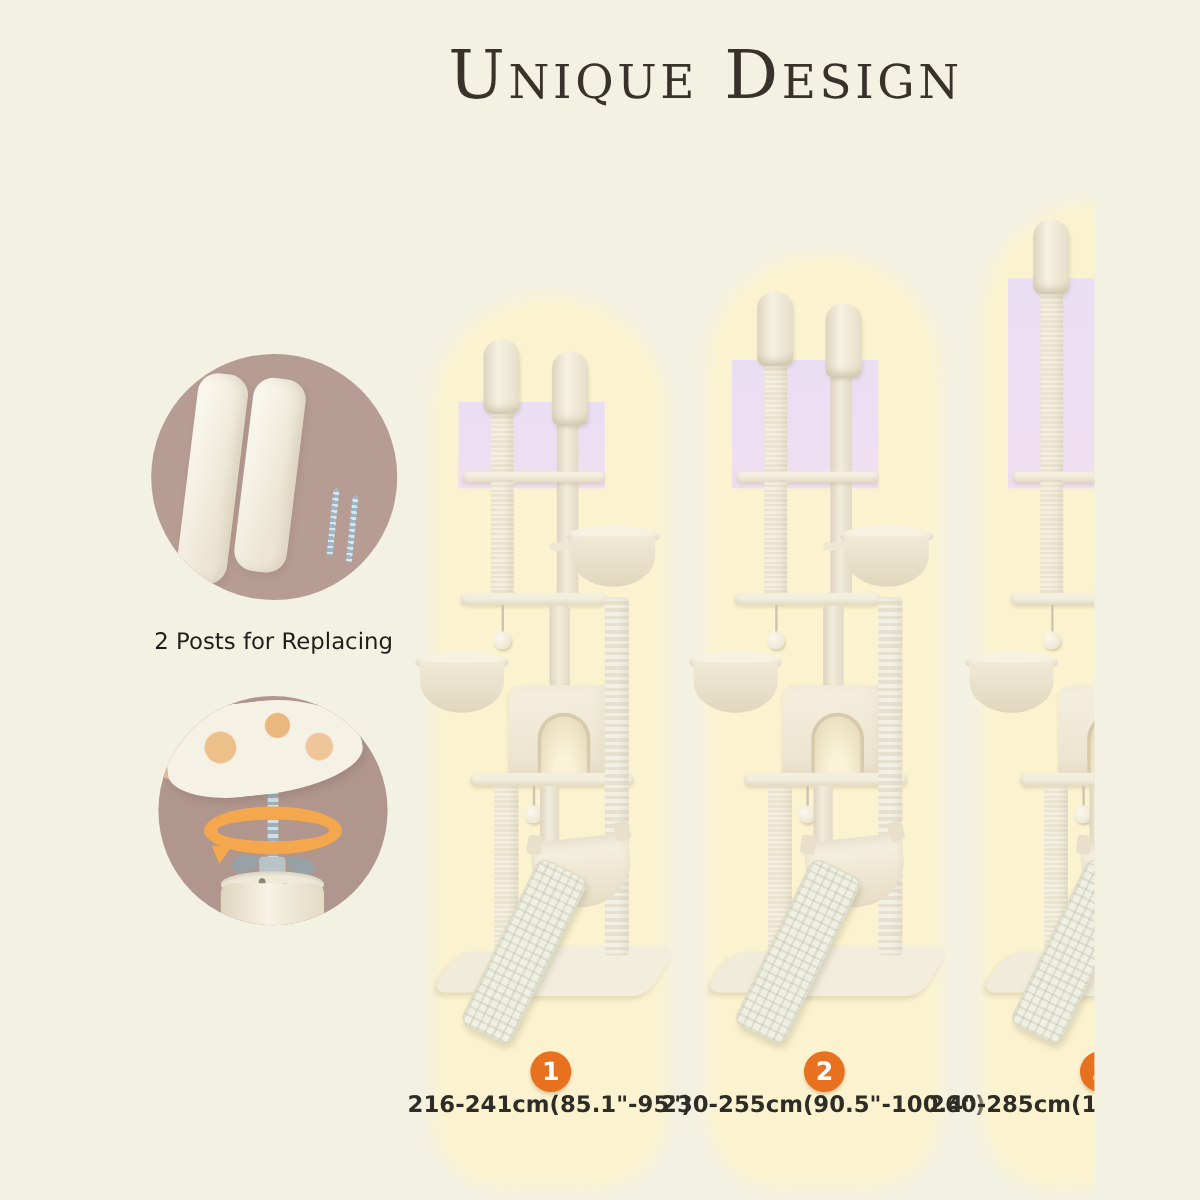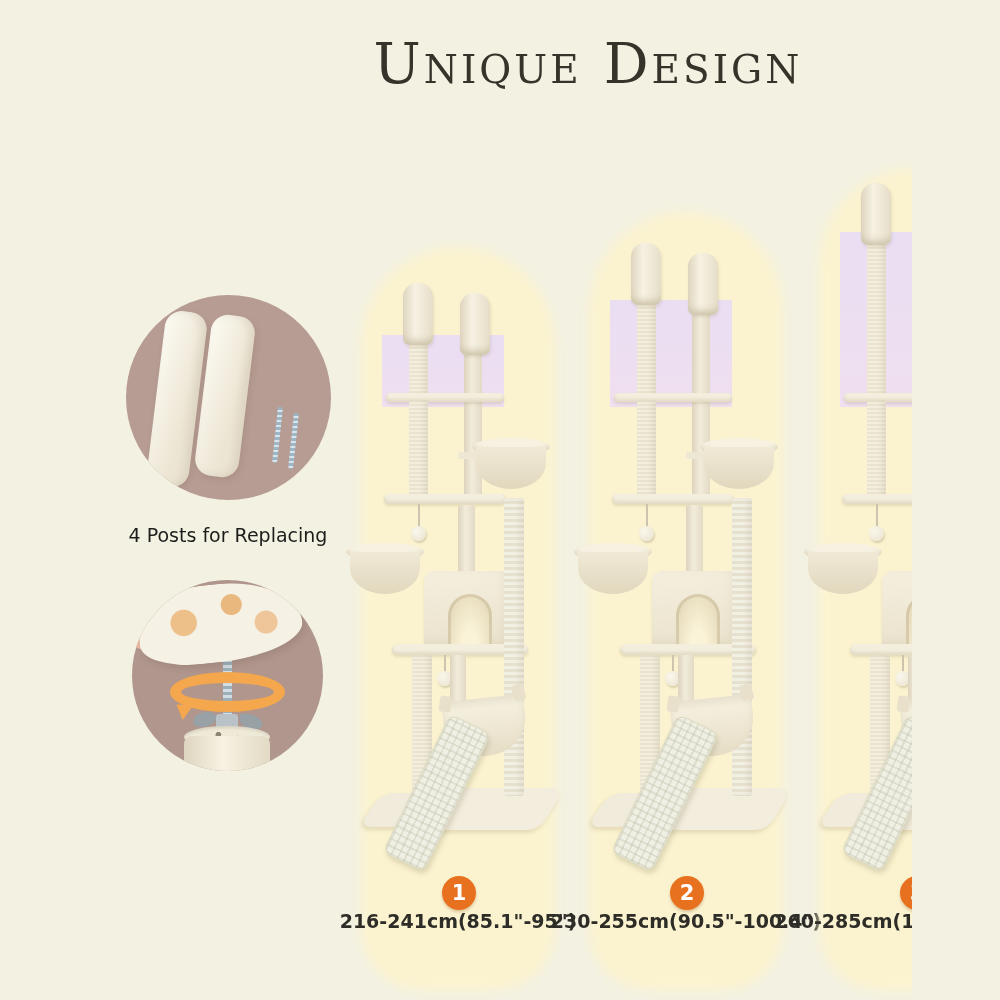--- a/index.html
+++ b/index.html
@@ -145,21 +145,21 @@
 <div class="stage">
 
   <div class="title"><span class="cap">U</span><span class="rest">NIQUE</span><span class="cap w2">D</span><span class="rest">ESIGN</span></div>
 
   <div class="circle c-top">
     <div class="rep-post rp1"></div>
     <div class="rep-post rp2"></div>
     <div class="screw sc1"></div>
     <div class="screw sc2"></div>
   </div>
-  <div class="caption">4 Posts for Replacing</div>
+  <div class="caption">2 Posts for Replacing</div>
   <div class="circle c-bot">
     <div class="finger"></div>
     <div class="rod"></div>
     <div class="ring"></div>
     <div class="paw"></div>
     <div class="wing wgl"></div>
     <div class="wing wgr"></div>
     <div class="nut"></div>
     <div class="cyl-top"></div>
     <div class="cyl"></div>

